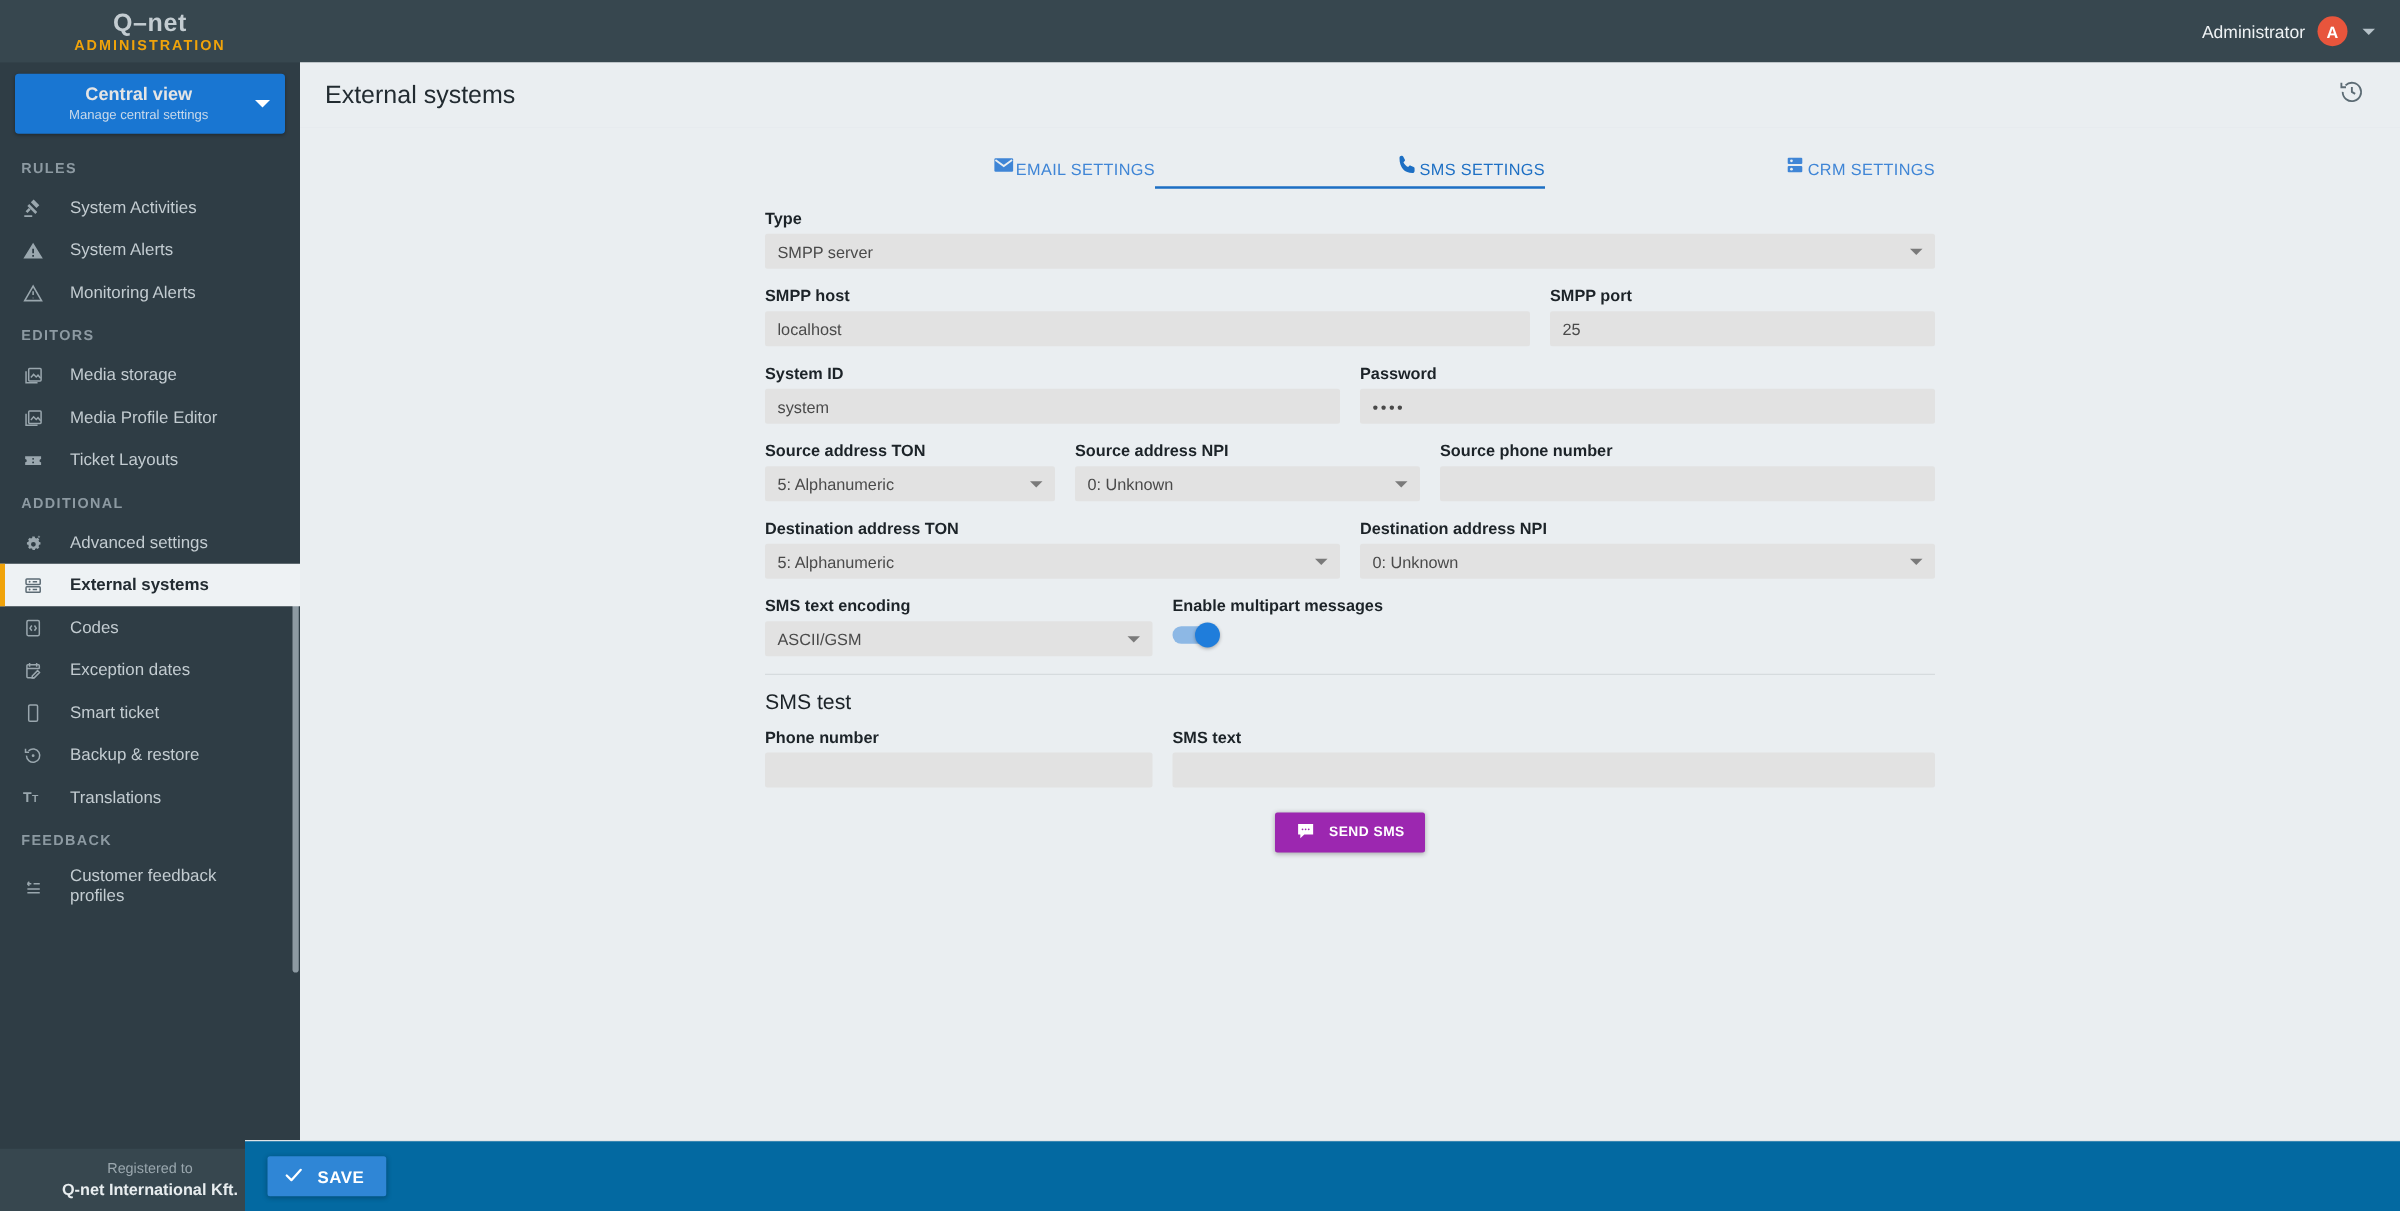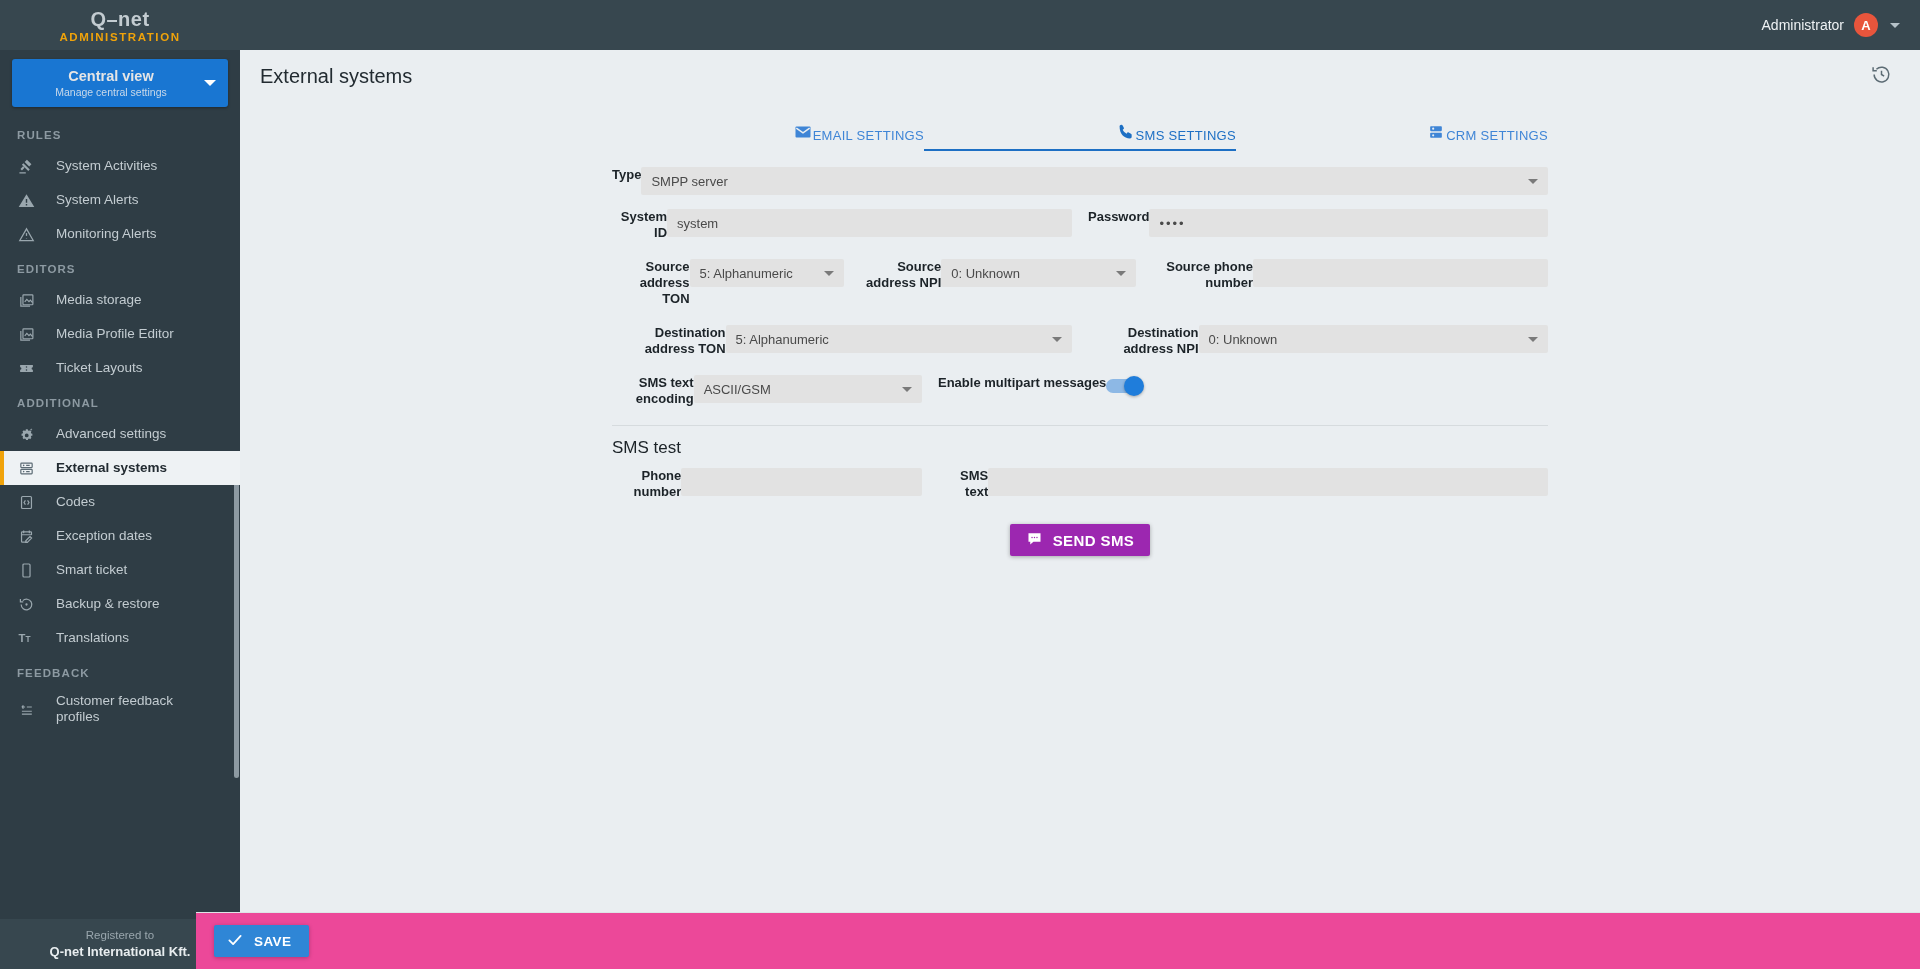--- a/index.html
+++ b/index.html
@@ -209,21 +209,21 @@
   }
   .sel::after {
     content: "";
     position: absolute; right: 10px; top: 12px;
     width: 0; height: 0;
     border-left: 5px solid transparent;
     border-right: 5px solid transparent;
     border-top: 5px solid #7a7a7a;
   }
   .row { display: flex; gap: 16px; margin-bottom: 12px; }
-  .col { display: flex; flex-direction: row; text-align: right; }
+  .col { display: flex; flex-direction: column; }
 
   .toggle-wrap { padding-top: 4px; }
   .toggle {
     width: 36px; height: 14px; border-radius: 7px;
     background: #8db8e5; position: relative; cursor: pointer;
   }
   .toggle .knob {
     position: absolute; right: -2px; top: -3px;
     width: 20px; height: 20px; border-radius: 50%;
     background: #1f7ddb;
@@ -232,30 +232,30 @@
 
   .divider { height: 1px; background: #d6dbde; margin: 14px 0 12px 0; }
   .section-title { font-size: 17px; color: #1c2328; margin-bottom: 10px; }
 
   .send-row { display: flex; justify-content: center; margin-top: 20px; }
   .btn-send {
     background: #9c27b0; color: #fff;
     border: 0; border-radius: 2px;
     height: 32px; padding: 0 16px;
     display: flex; align-items: center; gap: 10px;
-    font-size: 15px; font-weight: bold; letter-spacing: .4px;
+    font-size: 11px; font-weight: bold; letter-spacing: .4px;
     cursor: pointer;
     box-shadow: 0 1px 4px rgba(0,0,0,.3);
     font-family: "Liberation Sans", sans-serif;
   }
 
   .footerbar {
     position: absolute; left: 196px; right: 0; bottom: 0;
     height: 57px;
-    background: #ec4899;
+    background: #0369a1;
     border-top: 1px solid #dfe4e7;
     display: flex; align-items: center;
     padding-left: 18px;
   }
   .btn-save {
     background: #2f86d6; color: #fff;
     border: 0; border-radius: 2px;
     height: 32px; padding: 0 18px 0 12px;
     display: flex; align-items: center; gap: 10px;
     font-size: 13.5px; font-weight: bold; letter-spacing: .4px;
@@ -507,20 +507,34 @@
 
         <div class="row" style="margin-bottom:14px">
           <div class="col" style="flex:1 1 100%">
             <label class="field-label">Type</label>
             <div class="sel">
               <span>SMPP server</span>
             </div>
           </div>
         </div>
 
+        <div class="row" style="margin-bottom:14px">
+          <div class="col" style="flex:0 0 612px">
+            <label class="field-label">SMPP host</label>
+            <div class="inp">
+              <span>localhost</span>
+            </div>
+          </div>
+          <div class="col" style="flex:1 1 auto">
+            <label class="field-label">SMPP port</label>
+            <div class="inp">
+              <span>25</span>
+            </div>
+          </div>
+        </div>
 
         <div class="row" style="margin-bottom:14px">
           <div class="col" style="flex:0 0 460px">
             <label class="field-label">System ID</label>
             <div class="inp">
               <span>system</span>
             </div>
           </div>
           <div class="col" style="flex:1 1 auto">
             <label class="field-label">Password</label>

